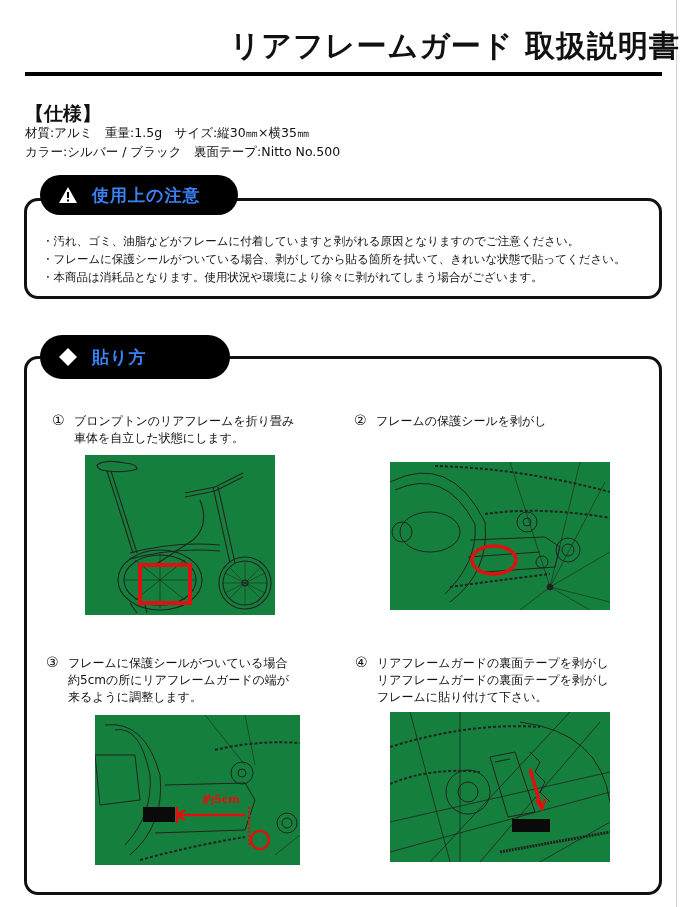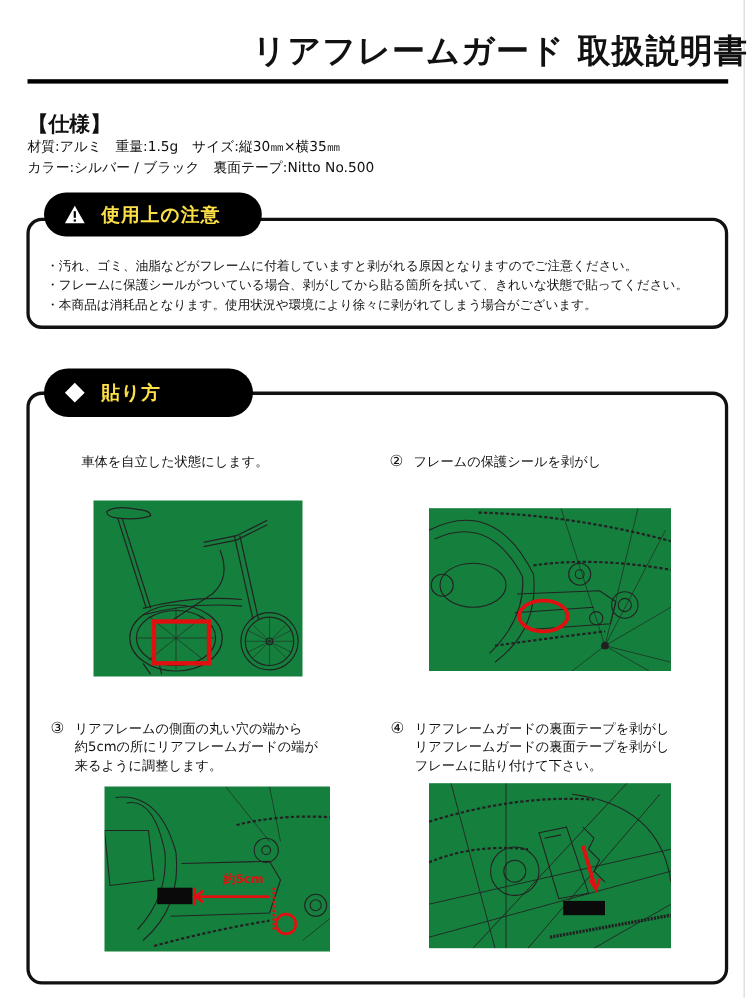--- a/index.html
+++ b/index.html
@@ -20,21 +20,21 @@
   .spec { position: absolute; left: 25px; top: 104px; font-size: 12.5px; line-height: 19px; }
   .spec .spec-heading { font-weight: bold; font-size: 19px; }
 
   .box {
     position: absolute; border: 3px solid #111; border-radius: 14px; background: #fff;
   }
   .caution-box { left: 24px; top: 198px; width: 632px; height: 95px; }
   .howto-box { left: 24px; top: 356px; width: 632px; height: 533px; }
 
   .pill {
-    position: absolute; background: #000; color: #fde047; border-radius: 22px;
+    position: absolute; background: #000; color: #3b82f6; border-radius: 22px;
     display: flex; align-items: center; font-weight: bold; font-size: 17px;
   }
   .caution-pill { left: 40px; top: 175px; width: 198px; height: 40px; }
   .howto-pill { left: 40px; top: 335px; width: 190px; height: 44px; }
   .pill .pill-icon { margin-left: 18px; margin-right: 14px; display: inline-flex; }
   .pill .pill-label { letter-spacing: 1px; }
 
   .caution-list { position: absolute; left: 42px; top: 232px; font-size: 11.5px; line-height: 18px; }
   .caution-list div { white-space: nowrap; }
 
@@ -89,20 +89,21 @@
 <div class="pill howto-pill">
   <span class="pill-icon">
     <svg width="20" height="20" viewBox="0 0 20 20">
         <polygon points="10,1 19,10 10,19 1,10" fill="#fff"></polygon>
       </svg>
   </span>
   <span class="pill-label">貼り方</span>
 </div>
 
 <div class="step s1">
+  <span class="line first"><span class="num">①</span><span>ブロンプトンのリアフレームを折り畳み</span></span>
   <span class="line">車体を自立した状態にします。</span>
 </div>
 <div class="figure fig1">
   <svg width="190" height="160" viewBox="0 0 190 160" fill="none" stroke="#222" stroke-width="1.1">
 
     <path d="M12 10 Q20 4 40 8 Q52 9 52 14 Q40 18 22 16 Q12 15 12 10 Z"></path>
 
     <line x1="22" y1="16" x2="48" y2="98"></line>
     <line x1="26" y1="16" x2="52" y2="98"></line>
 
@@ -176,21 +177,21 @@
       <line x1="160" y1="125" x2="200" y2="148"></line>
       <line x1="160" y1="125" x2="120" y2="0"></line>
       <line x1="160" y1="125" x2="215" y2="20"></line>
     </g>
 
     <ellipse cx="104" cy="98" rx="22" ry="14" stroke="#e01010" stroke-width="3.5"></ellipse>
   </svg>
 </div>
 
 <div class="step s3">
-  <span class="line first"><span class="num">③</span><span>リアフレームの側面の丸い穴の端から</span></span>
+  <span class="line first"><span class="num">③</span><span>フレームに保護シールがついている場合</span></span>
   <span class="line">約5cmの所にリアフレームガードの端が</span>
   <span class="line">来るように調整します。</span>
 </div>
 <div class="figure fig3">
   <svg width="205" height="150" viewBox="0 0 205 150" fill="none" stroke="#222" stroke-width="1">
 
     <path d="M10 10 Q50 5 65 60 Q70 110 35 140"></path>
     <path d="M20 15 Q45 10 55 60 Q58 100 30 130"></path>
     <path d="M0 40 L40 40 L45 85 L5 90 Z"></path>
 

